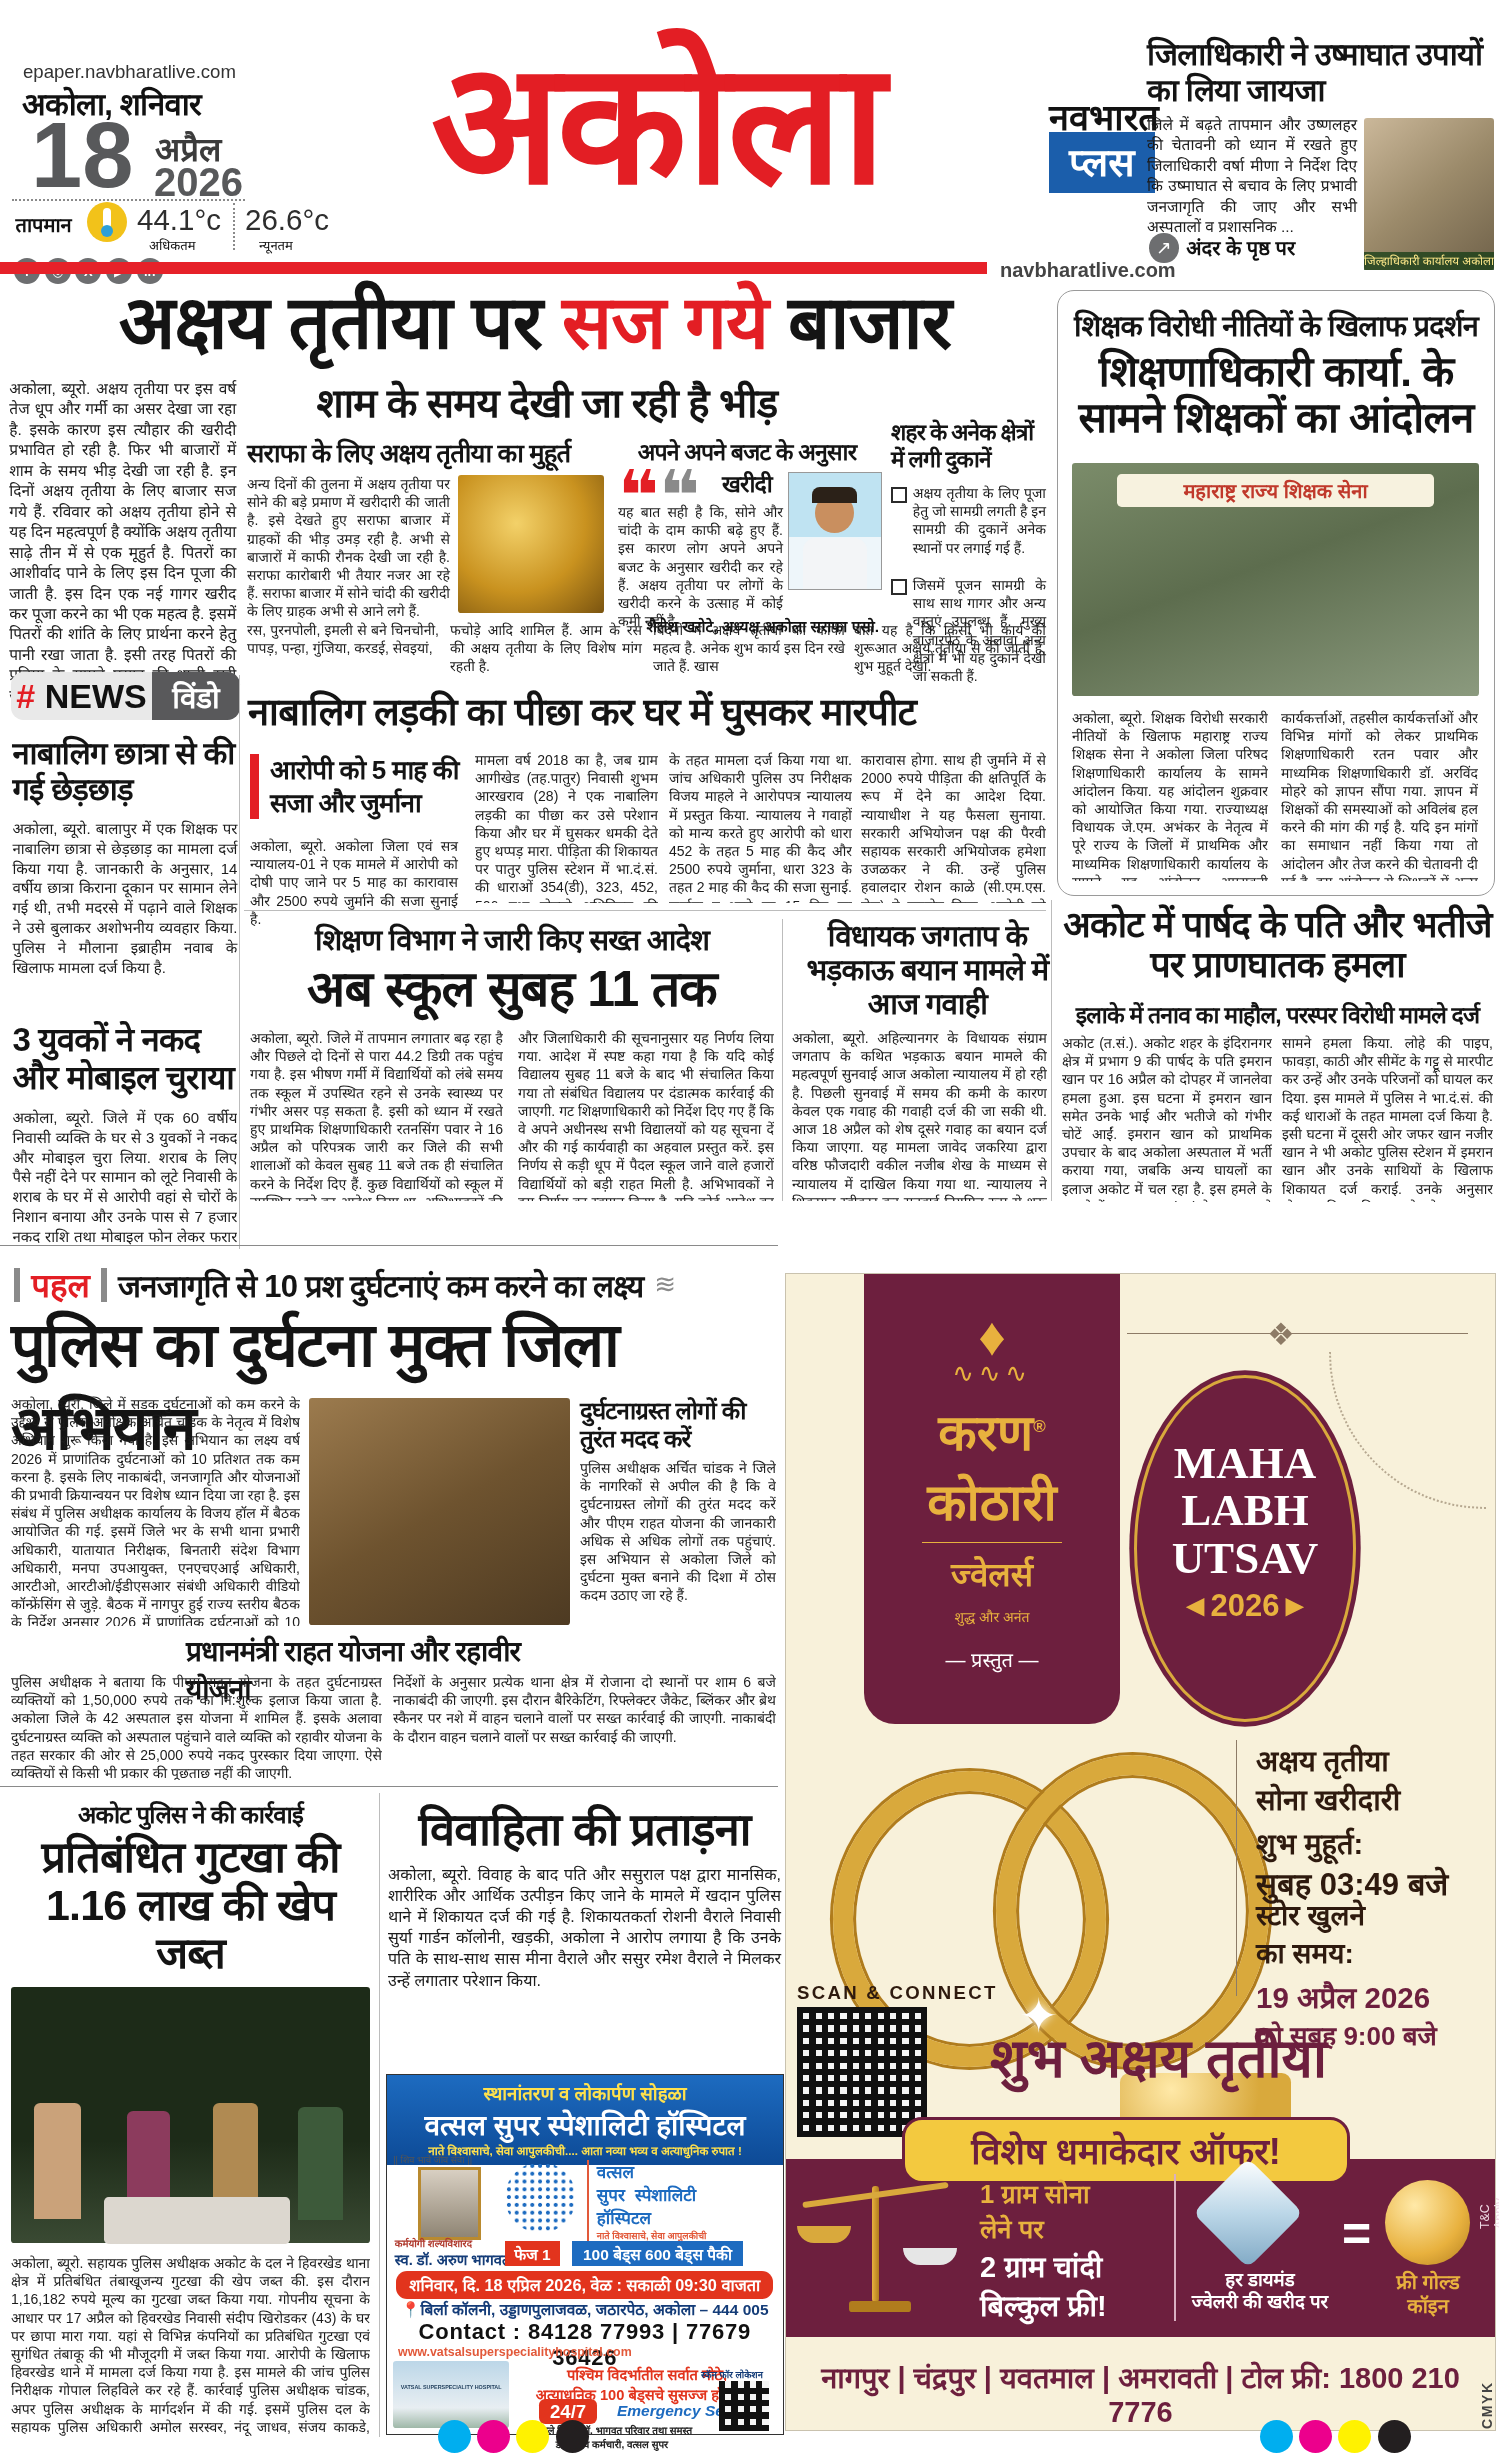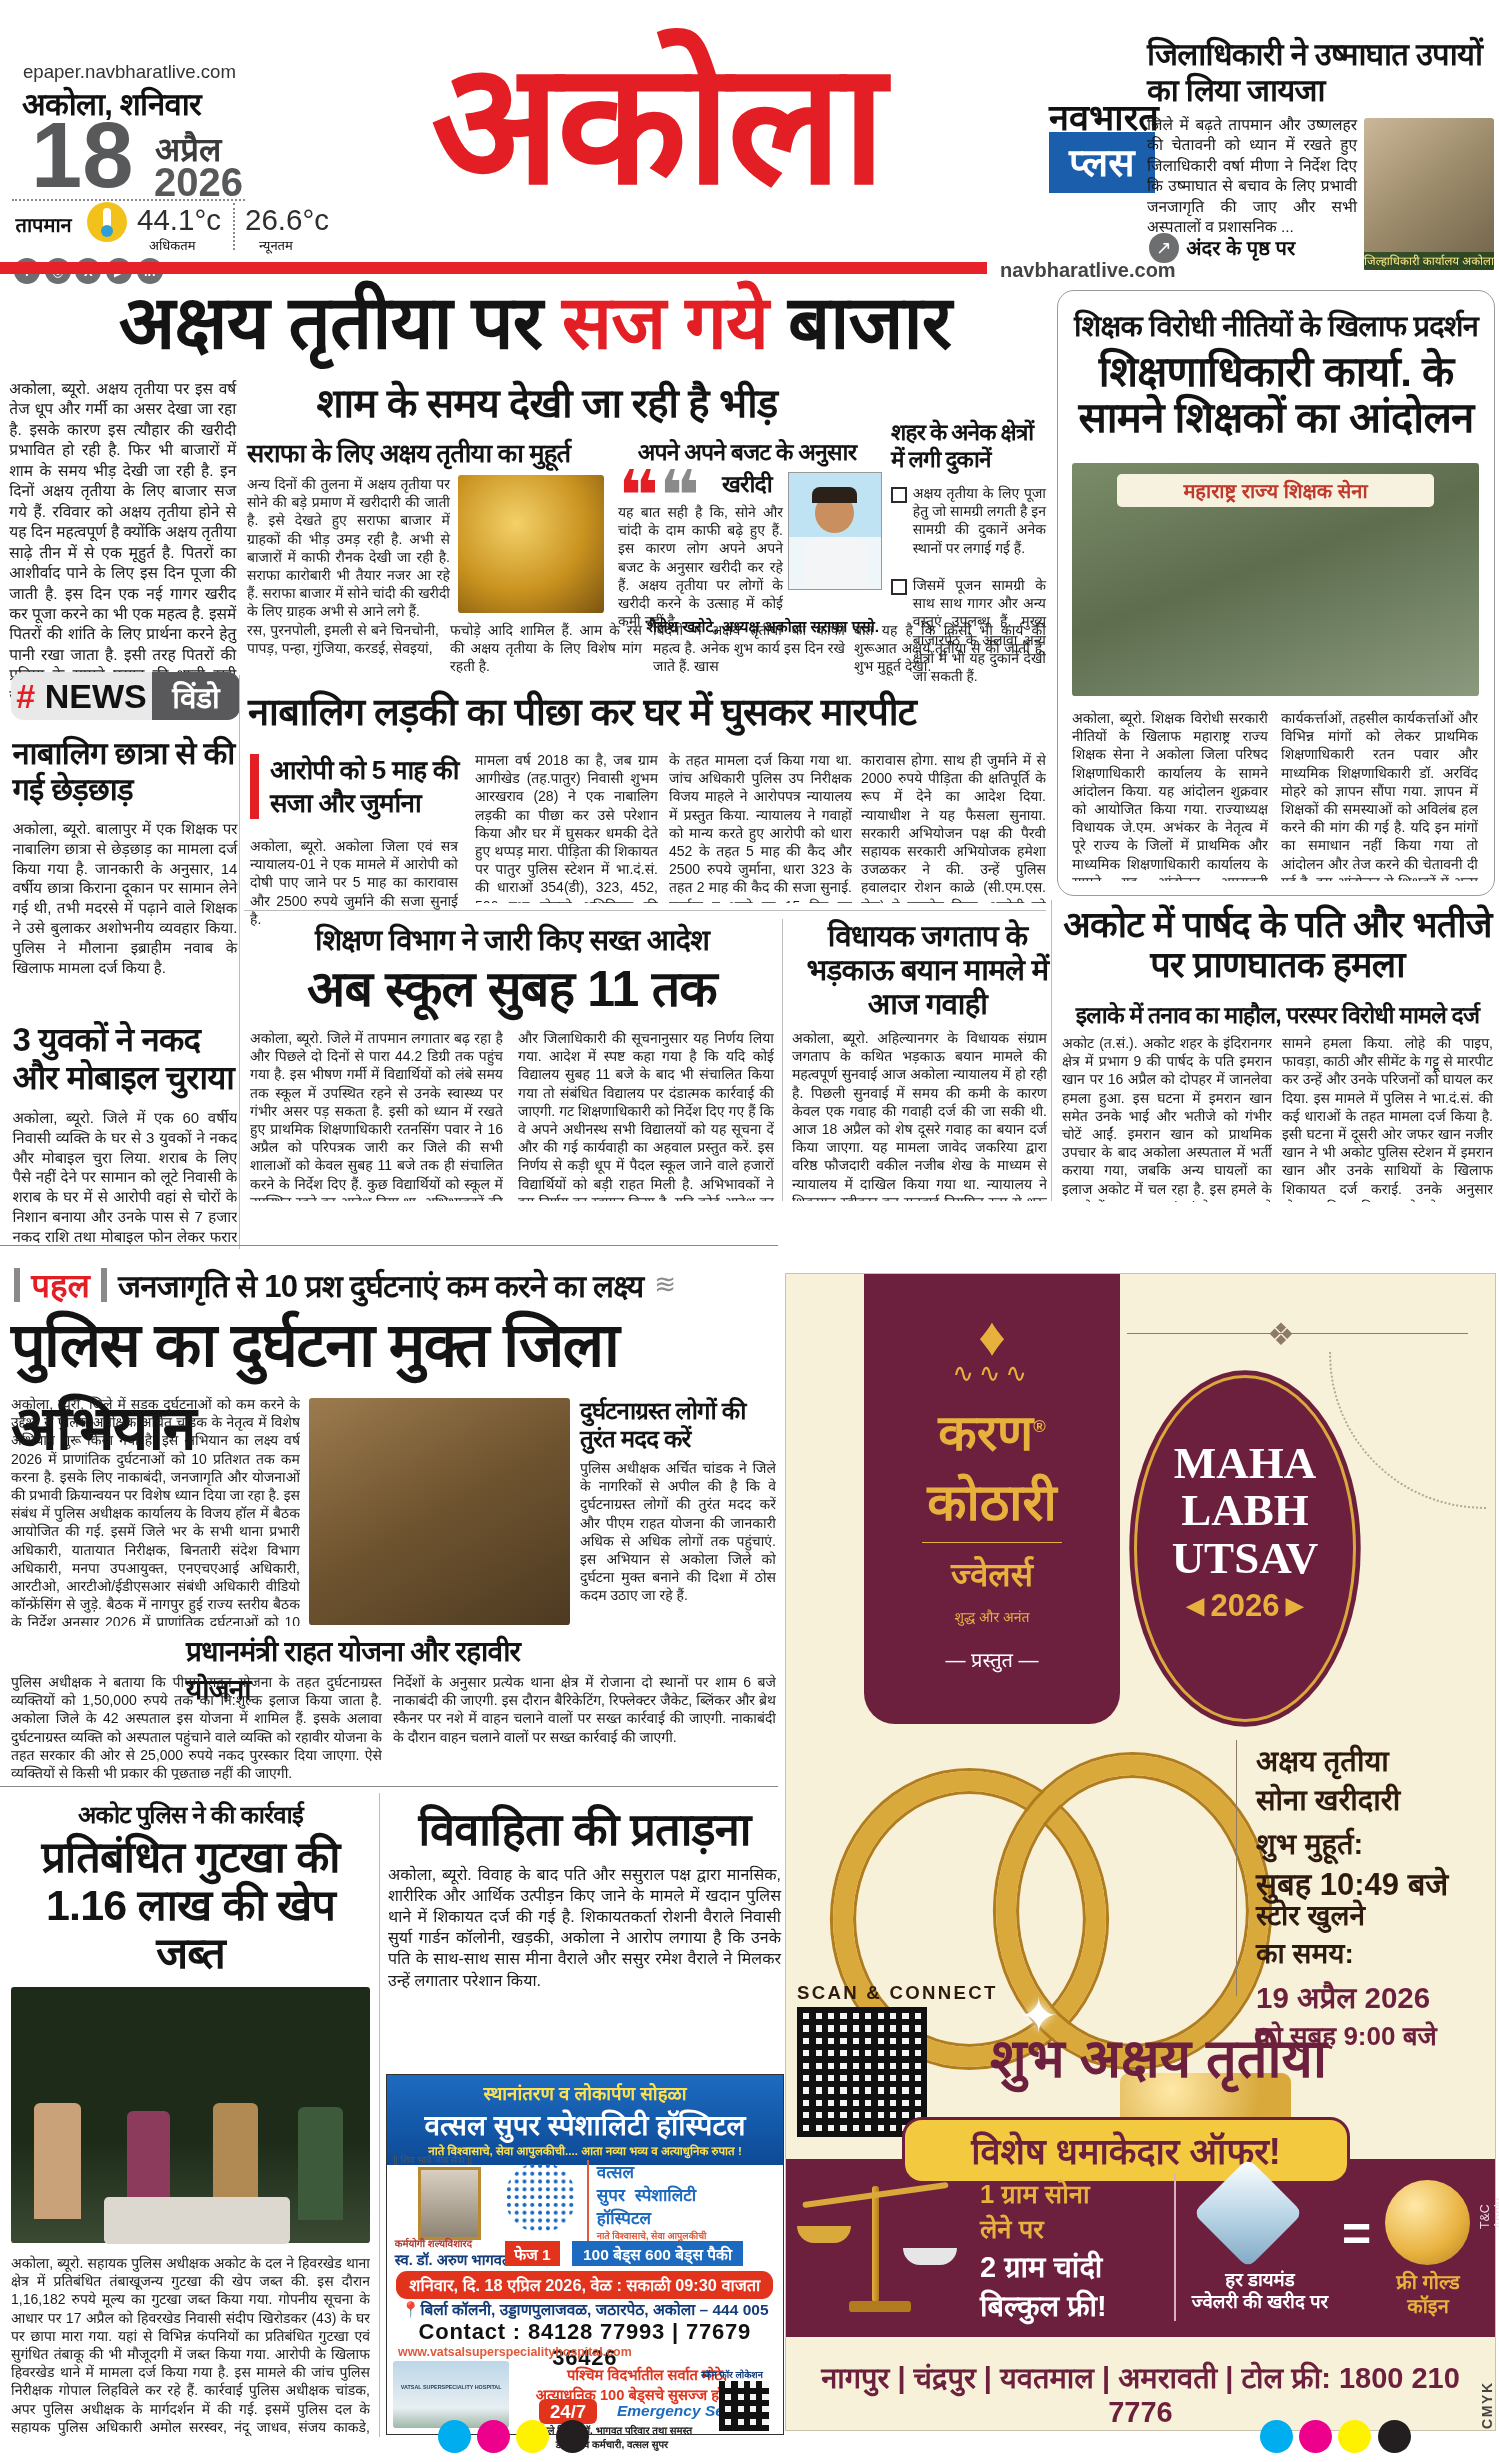--- a/index.html
+++ b/index.html
@@ -276,21 +276,21 @@
     <div class="ring" style="left:210px;top:481px;width:233px;height:272px;"></div>
     <div class="abs" style="left:233px;top:714px;font-size:47px;color:#fff;text-shadow:0 0 9.3px #fff;">✦</div>
     <div class="abs" style="left:47px;top:784px;width:93px;height:47px;background:radial-gradient(ellipse at 50% 100%,#e87fae,#c2497f);border-radius:47px 47px 6.2px 6.2px;"></div>
     <div class="abs" style="left:334px;top:799px;width:171px;height:54px;background:radial-gradient(circle at 30% 30%,#ffe9a8,#d9a93c 70%);border-radius:9.3px;"></div>
 
     <div class="rule-v" style="left:450px;top:466px;height:256px;background:#8d7b66;"></div>
     <div class="abs" style="left:470px;top:466px;width:225px;color:#2e1a0e;">
       <div class="b" style="font-size:29px;">अक्षय तृतीया</div>
       <div class="b" style="font-size:29px;">सोना खरीदारी</div>
       <div class="b" style="font-size:29px;margin-top:4.7px;">शुभ मुहूर्त:</div>
-      <div class="b" style="font-size:31px;">सुबह 10:49 बजे</div>
+      <div class="b" style="font-size:31px;">सुबह 03:49 बजे</div>
     </div>
     <div class="abs" style="left:470px;top:621px;width:225px;color:#2e1a0e;">
       <div class="b" style="font-size:28px;">स्टोर खुलने</div>
       <div class="b" style="font-size:28px;">का समय:</div>
       <div class="b maroon" style="font-size:29.5px;margin-top:4.7px;">19 अप्रैल 2026</div>
       <div class="b maroon" style="font-size:26px;">को सुबह 9:00 बजे</div>
     </div>
 
     <div class="abs" style="left:11px;top:708px;font-size:18.6px;letter-spacing:2.3px;color:#2e1a0e;font-weight:bold;">SCAN &amp; CONNECT</div>
     <div class="abs qr" style="left:11px;top:733px;width:130px;height:130px;"></div>

